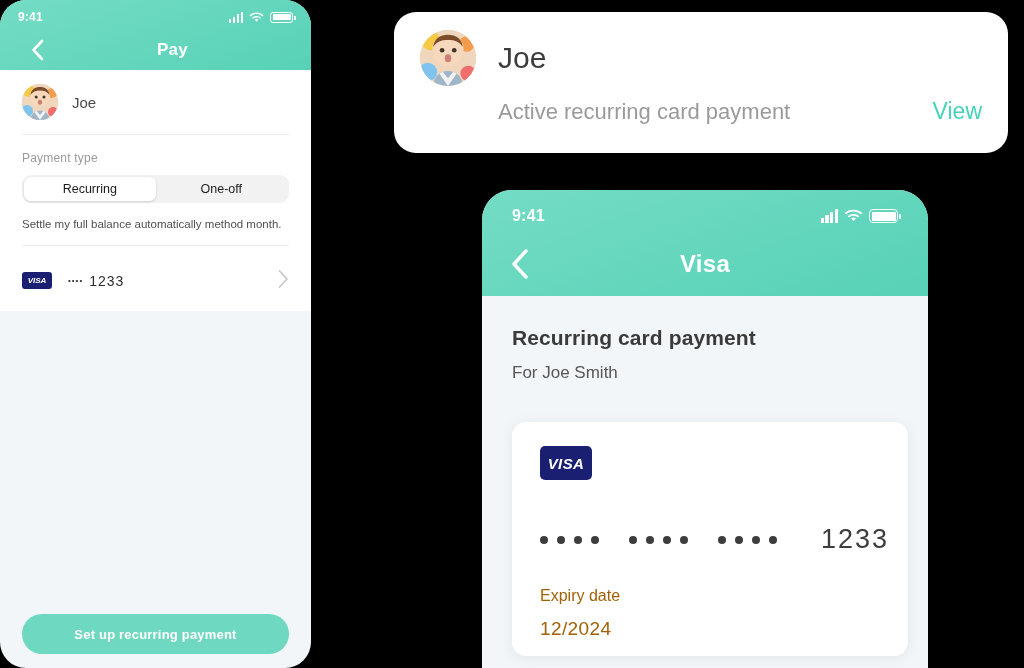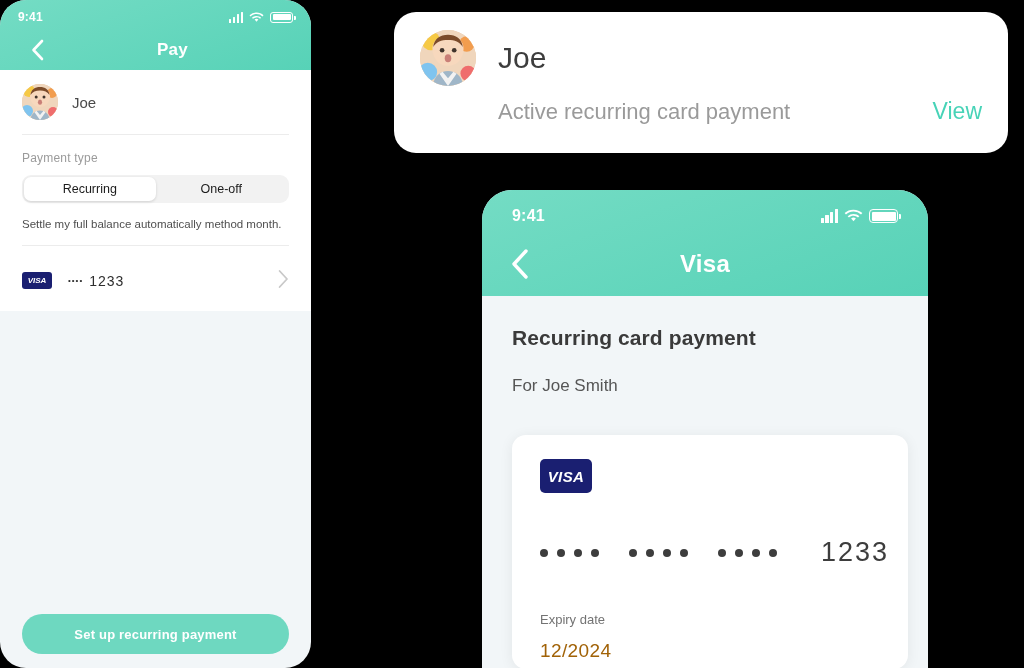--- a/index.html
+++ b/index.html
@@ -139,38 +139,38 @@
   #phone-visa .statusbar .bars i:nth-child(4) { height: 14px; }
   #phone-visa .statusbar .wifi { width: 19px; height: 14px; }
   #phone-visa .statusbar .battery { width: 29px; height: 14px; border-radius: 4px; }
   #phone-visa .statusbar .battery::after { right: -4px; top: 4px; height: 5px; width: 2.5px; }
   #phone-visa .navbar { height: 64px; }
   #phone-visa .nav-title { font-size: 24px; }
   #phone-visa .back-chev { left: 28px; top: 50%; transform: translateY(-50%); }
 
   .visa-body { padding: 30px 20px 0 30px; }
   .visa-h1 { font-size: 21px; font-weight: bold; color: #3a3a3a; letter-spacing: .1px; }
-  .visa-h2 { font-size: 17px; color: #565656; margin-top: 26px; }
+  .visa-h2 { font-size: 17px; color: #565656; margin-top: 13px; }
 
   .card-tile {
     margin-top: 39px; background: #ffffff; border-radius: 14px;
     box-shadow: 0 2px 14px rgba(0,0,0,.07);
     padding: 24px 28px 30px 28px; height: 234px;
   }
   .card-visa-badge {
     width: 52px; height: 34px; background: #1a1f71; border-radius: 5px;
     display: flex; align-items: center; justify-content: center;
     color: #fff; font-style: italic; font-weight: bold; font-size: 15px;
     letter-spacing: .4px;
   }
   .card-number { display: flex; align-items: center; margin-top: 44px; }
   .dotgrp { display: flex; gap: 9px; margin-right: 30px; }
   .dotgrp b { width: 8px; height: 8px; border-radius: 50%; background: #3d3d3d; display: block; }
   .card-last4 { font-size: 27px; color: #3d3d3d; letter-spacing: 2px; margin-left: 14px; }
-  .exp-label { font-size: 13px; color: #737373; margin-top: 44px; }
+  .exp-label { font-size: 16px; color: #a16207; margin-top: 32px; }
   .exp-value { font-size: 19px; color: #a16207; margin-top: 13px; letter-spacing: .4px; }
 </style>
 </head>
 <body>
 
 <div class="stage">
 
   <div class="phone" id="phone-pay">
 
     <div class="phone-header">

